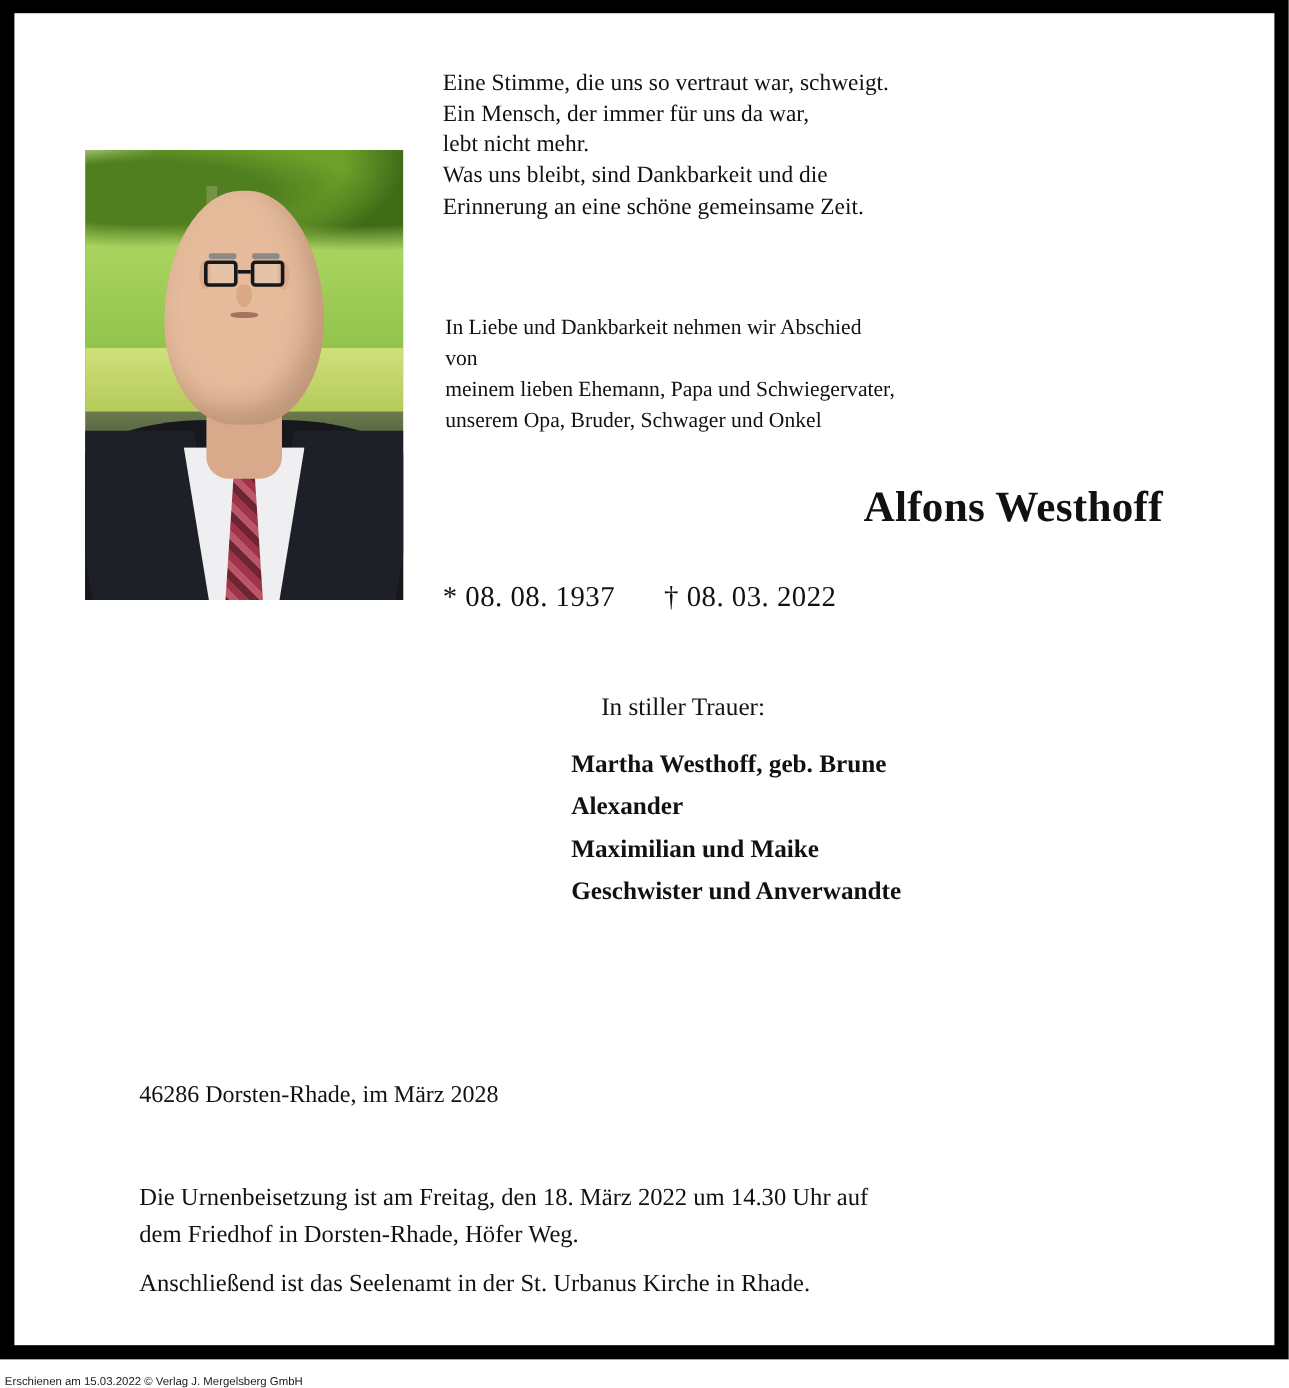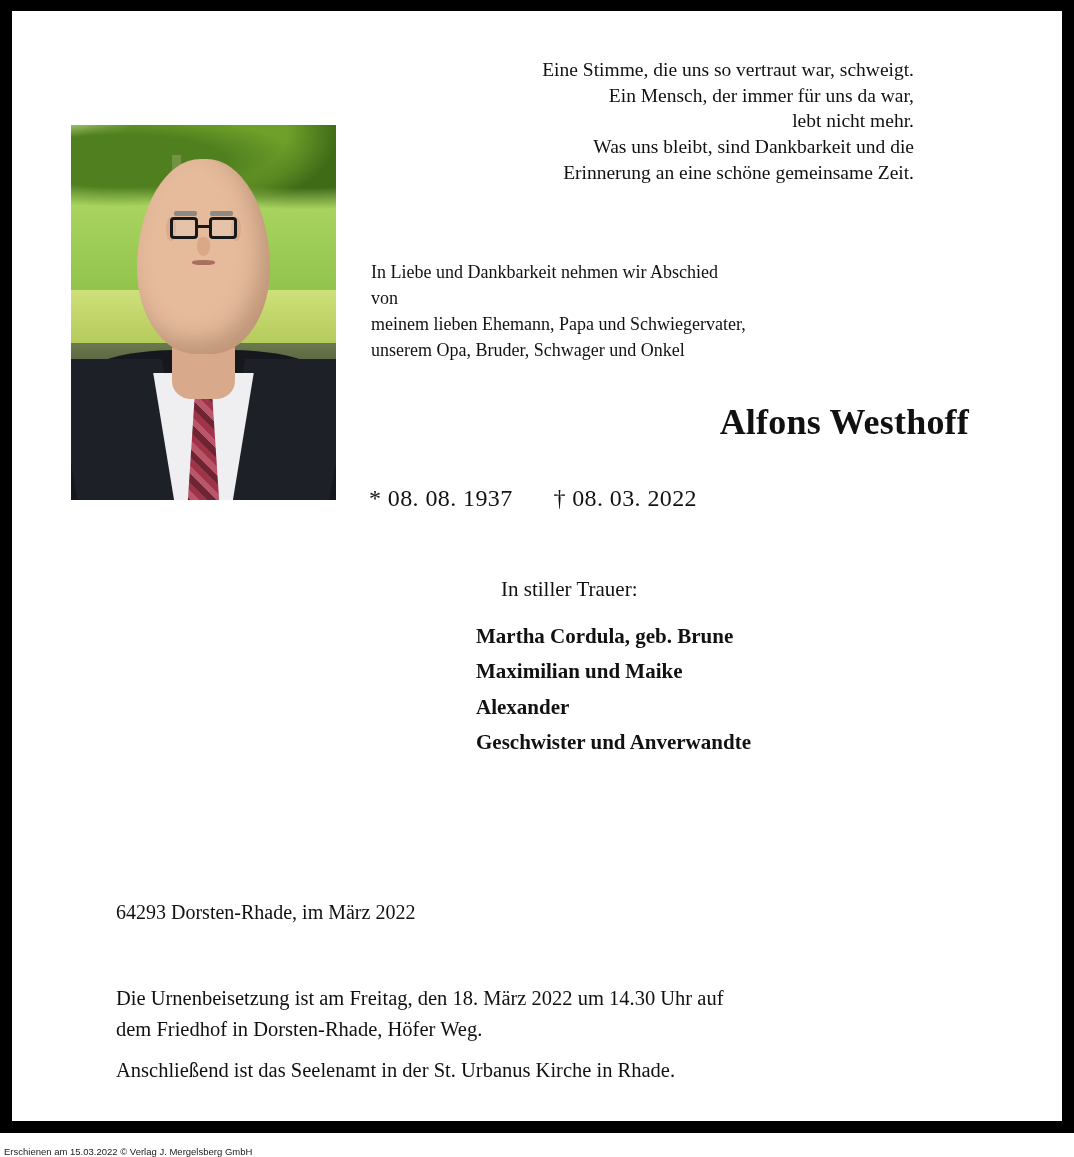--- a/index.html
+++ b/index.html
@@ -208,21 +208,21 @@
     background: #a9705f;
     border-radius: 40%;
   }
 
   
   .poem {
     position: absolute;
     left: 357px;
     top: 46px;
     width: 545px;
-    text-align: right;
+    text-align: left;
     font-size: 19.5px;
     line-height: 1.32;
   }
   .dedication {
     position: absolute;
     left: 359px;
     top: 248px;
     width: 600px;
     font-size: 18px;
     line-height: 1.45;
@@ -352,27 +352,27 @@
 
     <div class="dates">
       <span>* 08. 08. 1937</span>
       <span class="gap"></span>
       <span>† 08. 03. 2022</span>
     </div>
 
     <div class="mourning-label">In stiller Trauer:</div>
 
     <div class="mourners">
-      <div>Martha Cordula, geb. Brune</div>
+      <div>Martha Westhoff, geb. Brune</div>
+      <div>Alexander</div>
       <div>Maximilian und Maike</div>
-      <div>Alexander</div>
       <div>Geschwister und Anverwandte</div>
     </div>
 
-    <div class="place-date">64293 Dorsten-Rhade, im März 2022</div>
+    <div class="place-date">46286 Dorsten-Rhade, im März 2028</div>
 
     <div class="funeral">
       <div>Die Urnenbeisetzung ist am Freitag, den 18. März 2022 um 14.30 Uhr auf</div>
       <div>dem Friedhof in Dorsten-Rhade, Höfer Weg.</div>
     </div>
 
     <div class="mass">Anschließend ist das Seelenamt in der St. Urbanus Kirche in Rhade.</div>
 
   </div>
 </div>

